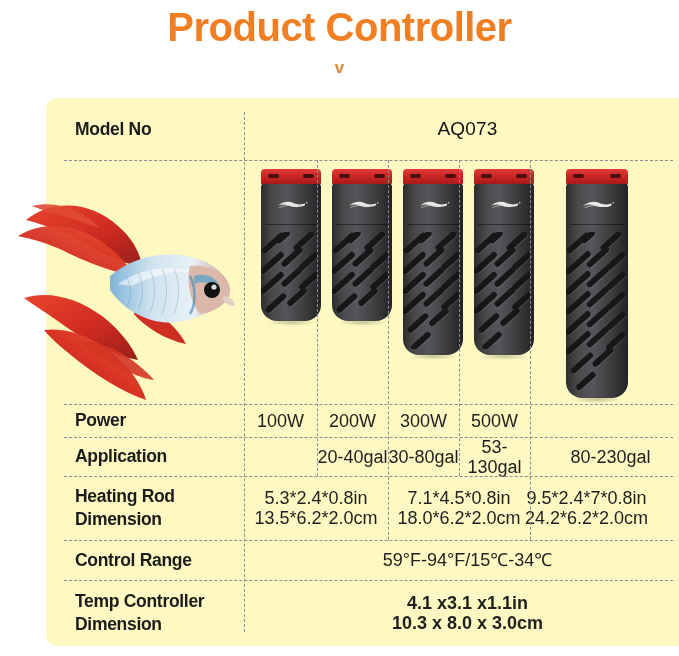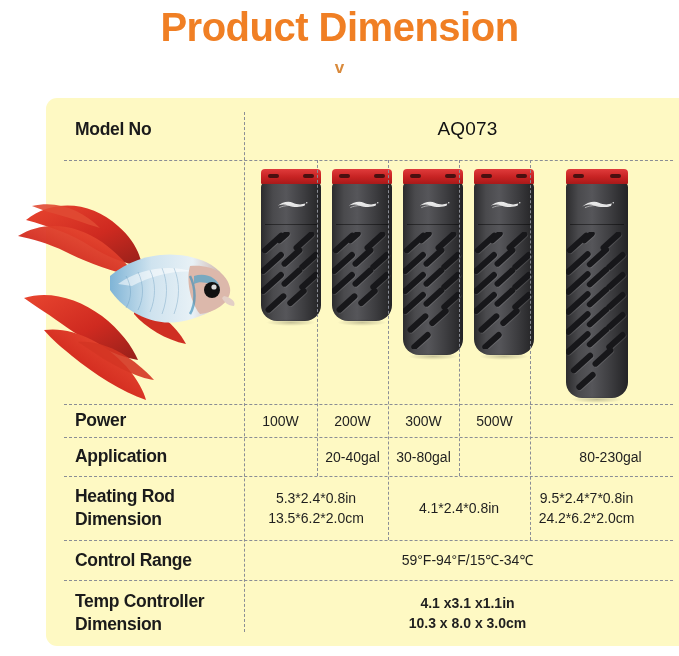--- a/index.html
+++ b/index.html
@@ -33,21 +33,21 @@
 
   .label {
     position: absolute; left: 29px; top: 0; height: 100%;
     display: flex; flex-direction: column; justify-content: center;
     font-size: 17.5px; font-weight: bold; color: #1b1b1b;
     letter-spacing: -0.3px; line-height: 23px;
   }
   .value {
     position: absolute; height: 100%;
     display: flex; flex-direction: column; align-items: center; justify-content: center;
-    font-size: 14px; color: #1f1f1f; line-height: 20px; text-align: center;
+    font-size: 18px; color: #1f1f1f; line-height: 20px; text-align: center;
   }
   .value.big { font-size: 19px; color: #111; letter-spacing: 0.2px; }
 
   
   .hline {
     position: absolute; left: 18px; width: 609px; height: 0;
     border-top: 1.4px dashed #8a8d95;
   }
   .vline {
     position: absolute; width: 0; border-left: 1.4px dashed #8a8d95;
@@ -93,21 +93,21 @@
     position: absolute; bottom: -5px; left: 8%; width: 84%; height: 7px;
     background: radial-gradient(ellipse at center, rgba(0,0,0,0.22), rgba(0,0,0,0) 70%);
   }
 </style>
 </head>
 <body>
 
 <div id="page">
 
   <div class="title-wrap">
-    <div class="title">Product Dimension</div>
+    <div class="title">Product Controller</div>
     <div class="chevron">v</div>
   </div>
 
   <div class="table">
 
     <div class="row" style="top:0;height:62px;">
       <div class="label">Model No</div>
       <div class="value big" style="left:198px;width:447px;">AQ073</div>
     </div>
     <div class="hline" style="top:62px;"></div>
@@ -320,35 +320,37 @@
       <div class="value" style="left:271px;width:71px;">200W</div>
       <div class="value" style="left:342px;width:71px;">300W</div>
       <div class="value" style="left:413px;width:71px;">500W</div>
     </div>
     <div class="hline" style="top:339px;"></div>
 
     <div class="row" style="top:339px;height:39px;">
       <div class="label">Application</div>
       <div class="value" style="left:271px;width:71px;">20-40gal</div>
       <div class="value" style="left:342px;width:71px;">30-80gal</div>
+      <div class="value" style="left:413px;width:71px;">53-130gal</div>
       <div class="value" style="left:484px;width:161px;">80-230gal</div>
     </div>
     <div class="hline" style="top:378px;"></div>
 
     <div class="row" style="top:378px;height:64px;">
       <div class="label">
         <span>Heating Rod</span>
         <span>Dimension</span>
       </div>
       <div class="value" style="left:198px;width:144px;">
         <span>5.3*2.4*0.8in</span>
         <span>13.5*6.2*2.0cm</span>
       </div>
       <div class="value" style="left:342px;width:142px;">
-        <span>4.1*2.4*0.8in</span>
+        <span>7.1*4.5*0.8in</span>
+        <span>18.0*6.2*2.0cm</span>
       </div>
       <div class="value" style="left:460px;width:161px;">
         <span>9.5*2.4*7*0.8in</span>
         <span>24.2*6.2*2.0cm</span>
       </div>
     </div>
     <div class="hline" style="top:442px;"></div>
 
     <div class="row" style="top:442px;height:40px;padding-left:26px;">
       <div class="label">Control Range</div>

